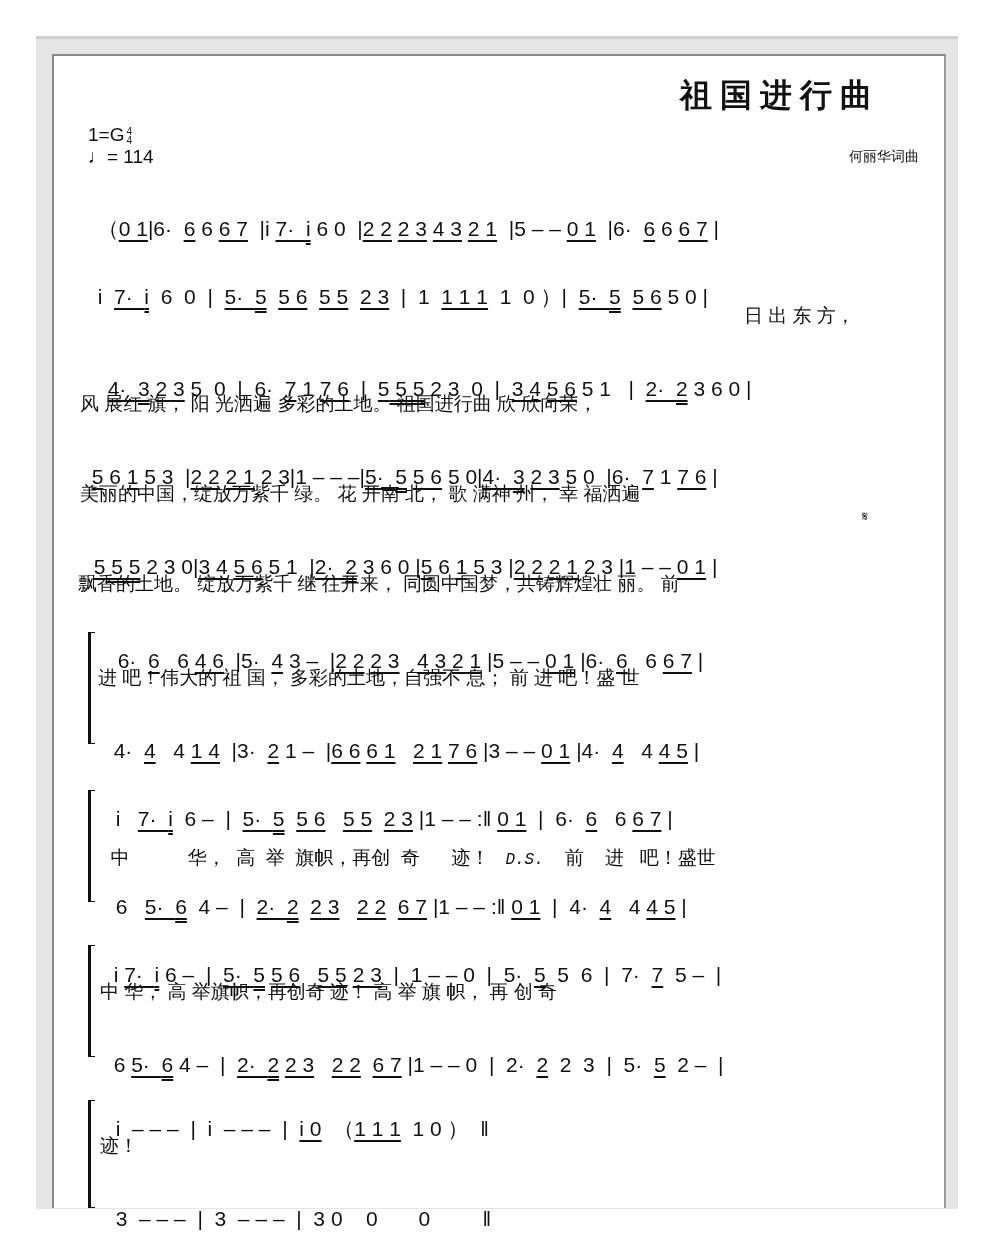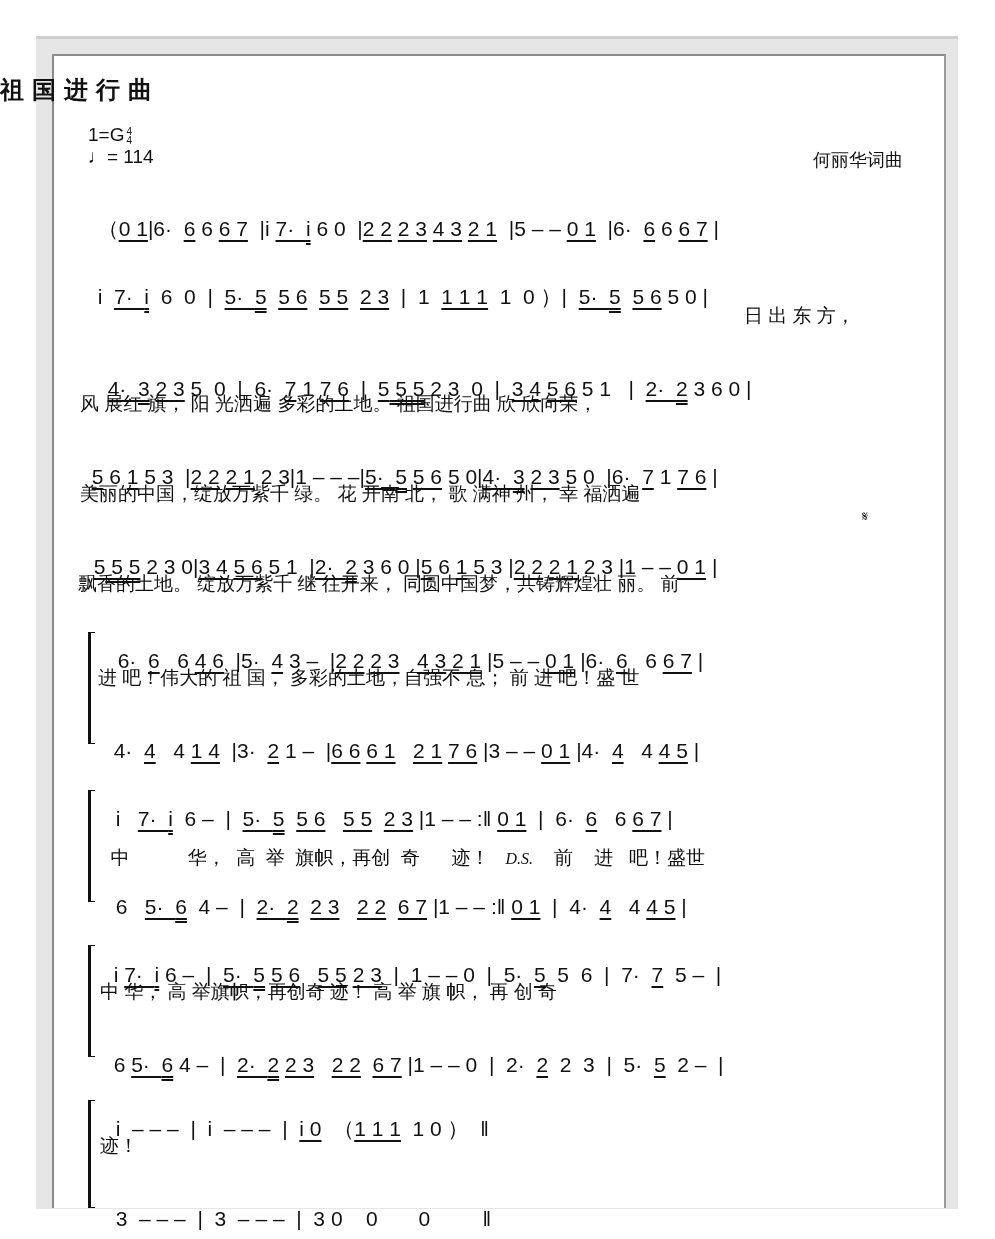--- a/index.html
+++ b/index.html
@@ -2,31 +2,31 @@
 <html><head>
 <meta charset="utf-8">
 <style>
   html, body { margin:0; padding:0; background:#ffffff; }
   body { width:995px; height:1239px; position:relative; overflow:hidden;
          font-family:"Liberation Sans","DejaVu Sans",sans-serif; color:#111; }
   .frame-outer { position:absolute; left:36px; top:36px; width:922px; height:1170px;
          background:#e6e6e6; border-top:3px solid #cfcfcf; }
   .frame-inner { position:absolute; left:52px; top:54px; width:890px; height:1152px;
          background:#fff; border-left:2px solid #8a8a8a; border-top:2px solid #8a8a8a; border-right:2px solid #9a9a9a; }
-  .title { position:absolute; left:0; width:880px; top:74px; text-align:left;
-         font-family:"DejaVu Serif",serif; font-weight:bold; font-size:24px; letter-spacing:8px; }
+  .title { position:absolute; left:0; width:880px; top:74px; text-align:right;
+         font-family:"DejaVu Serif",serif; font-weight:bold; font-size:32px; letter-spacing:8px; }
   .key { position:absolute; left:88px; top:124px; font-size:19px; line-height:22px; }
   .frac { display:inline-block; vertical-align:middle; font-size:10px; line-height:9px; text-align:center; margin-left:2px;}
-  .author { position:absolute; right:92px; top:148px; font-size:18px; }
+  .author { position:absolute; right:76px; top:148px; font-size:14px; }
   .tok { position:absolute; font-size:21px; line-height:26px; white-space:pre; }
   .lyr { position:absolute; font-size:19px; line-height:24px; white-space:pre; }
   .brace { position:absolute; left:88px; width:4px; border-left:3px solid #111; border-top:1px solid #111; border-bottom:1px solid #111; }
   .ul { text-decoration:underline; text-underline-offset:4px; }
   .dul { text-decoration:underline double; text-underline-offset:4px; }
-  .ds { font-family:Liberation Serif, serif; font-style:italic; font-size:16px;text-align:center; }
+  .ds { font-family:Liberation Mono, monospace; font-style:italic; font-size:16px;text-align:center; }
   .segno { position:absolute; font-family:"DejaVu Serif",serif; font-size:14px; }
 </style>
 </head>
 <body>
 
 <div class="frame-outer"></div>
 <div class="frame-inner"></div>
 
 <div class="title">祖国进行曲</div>
 

